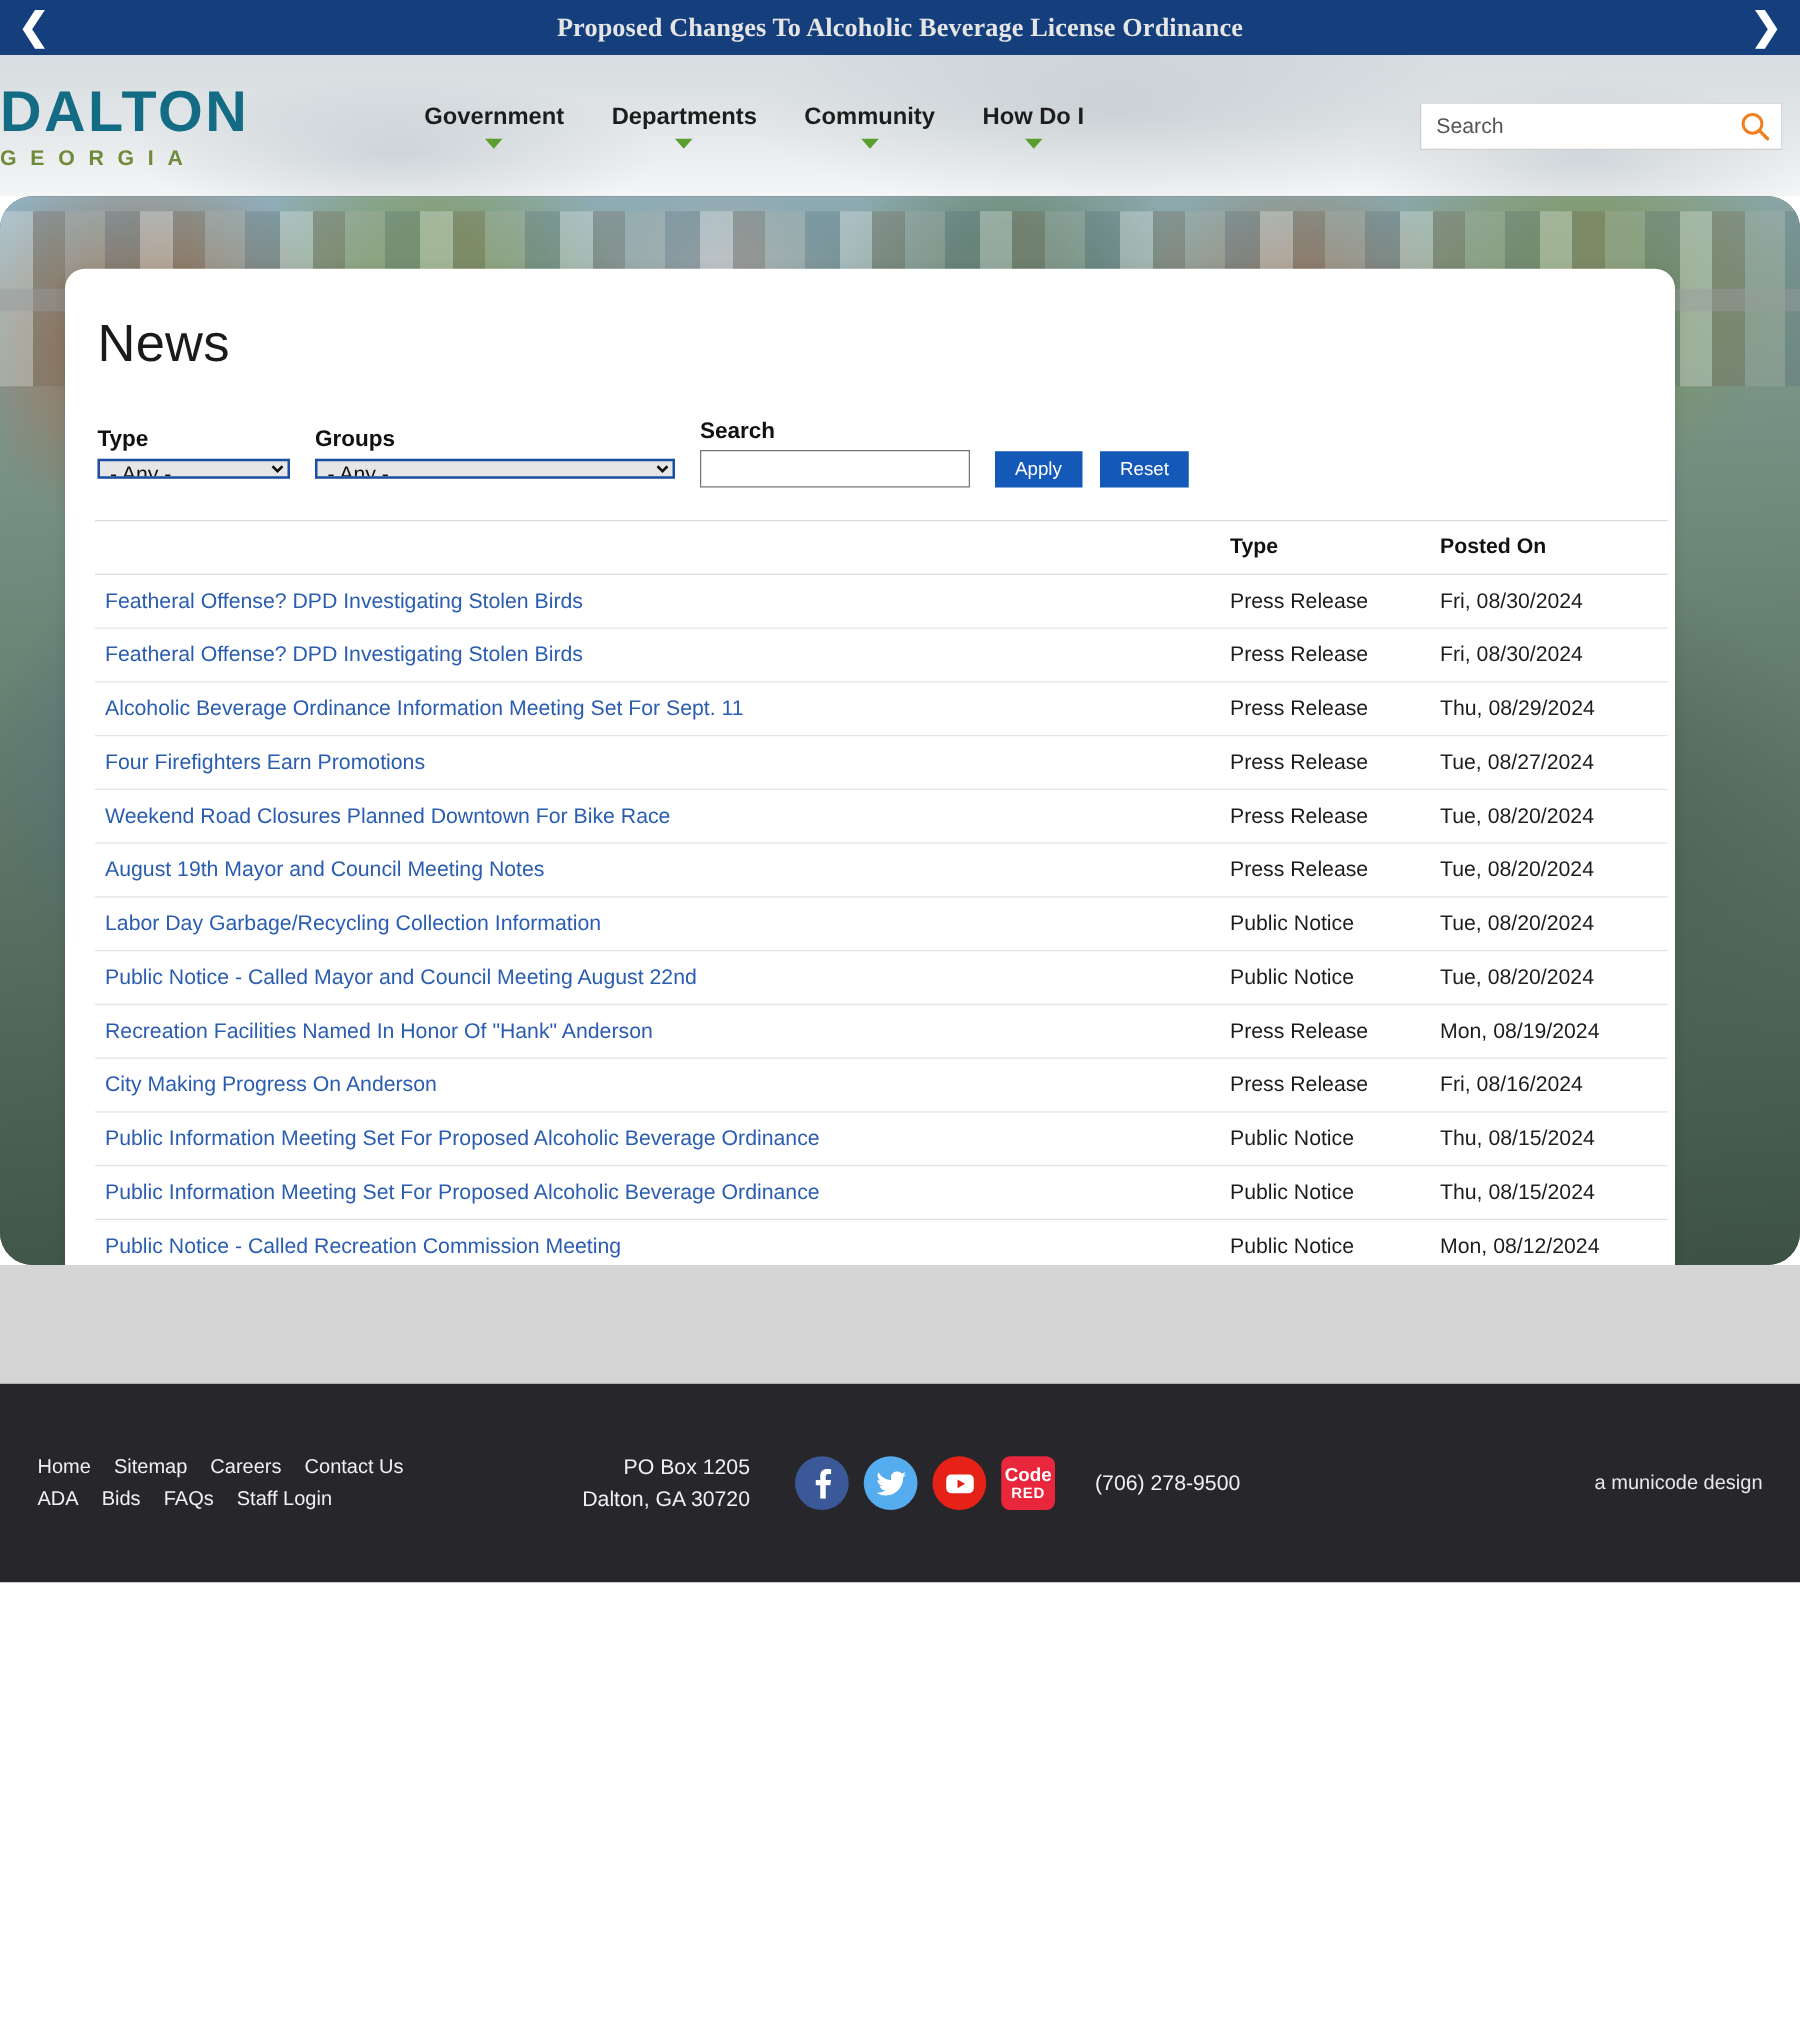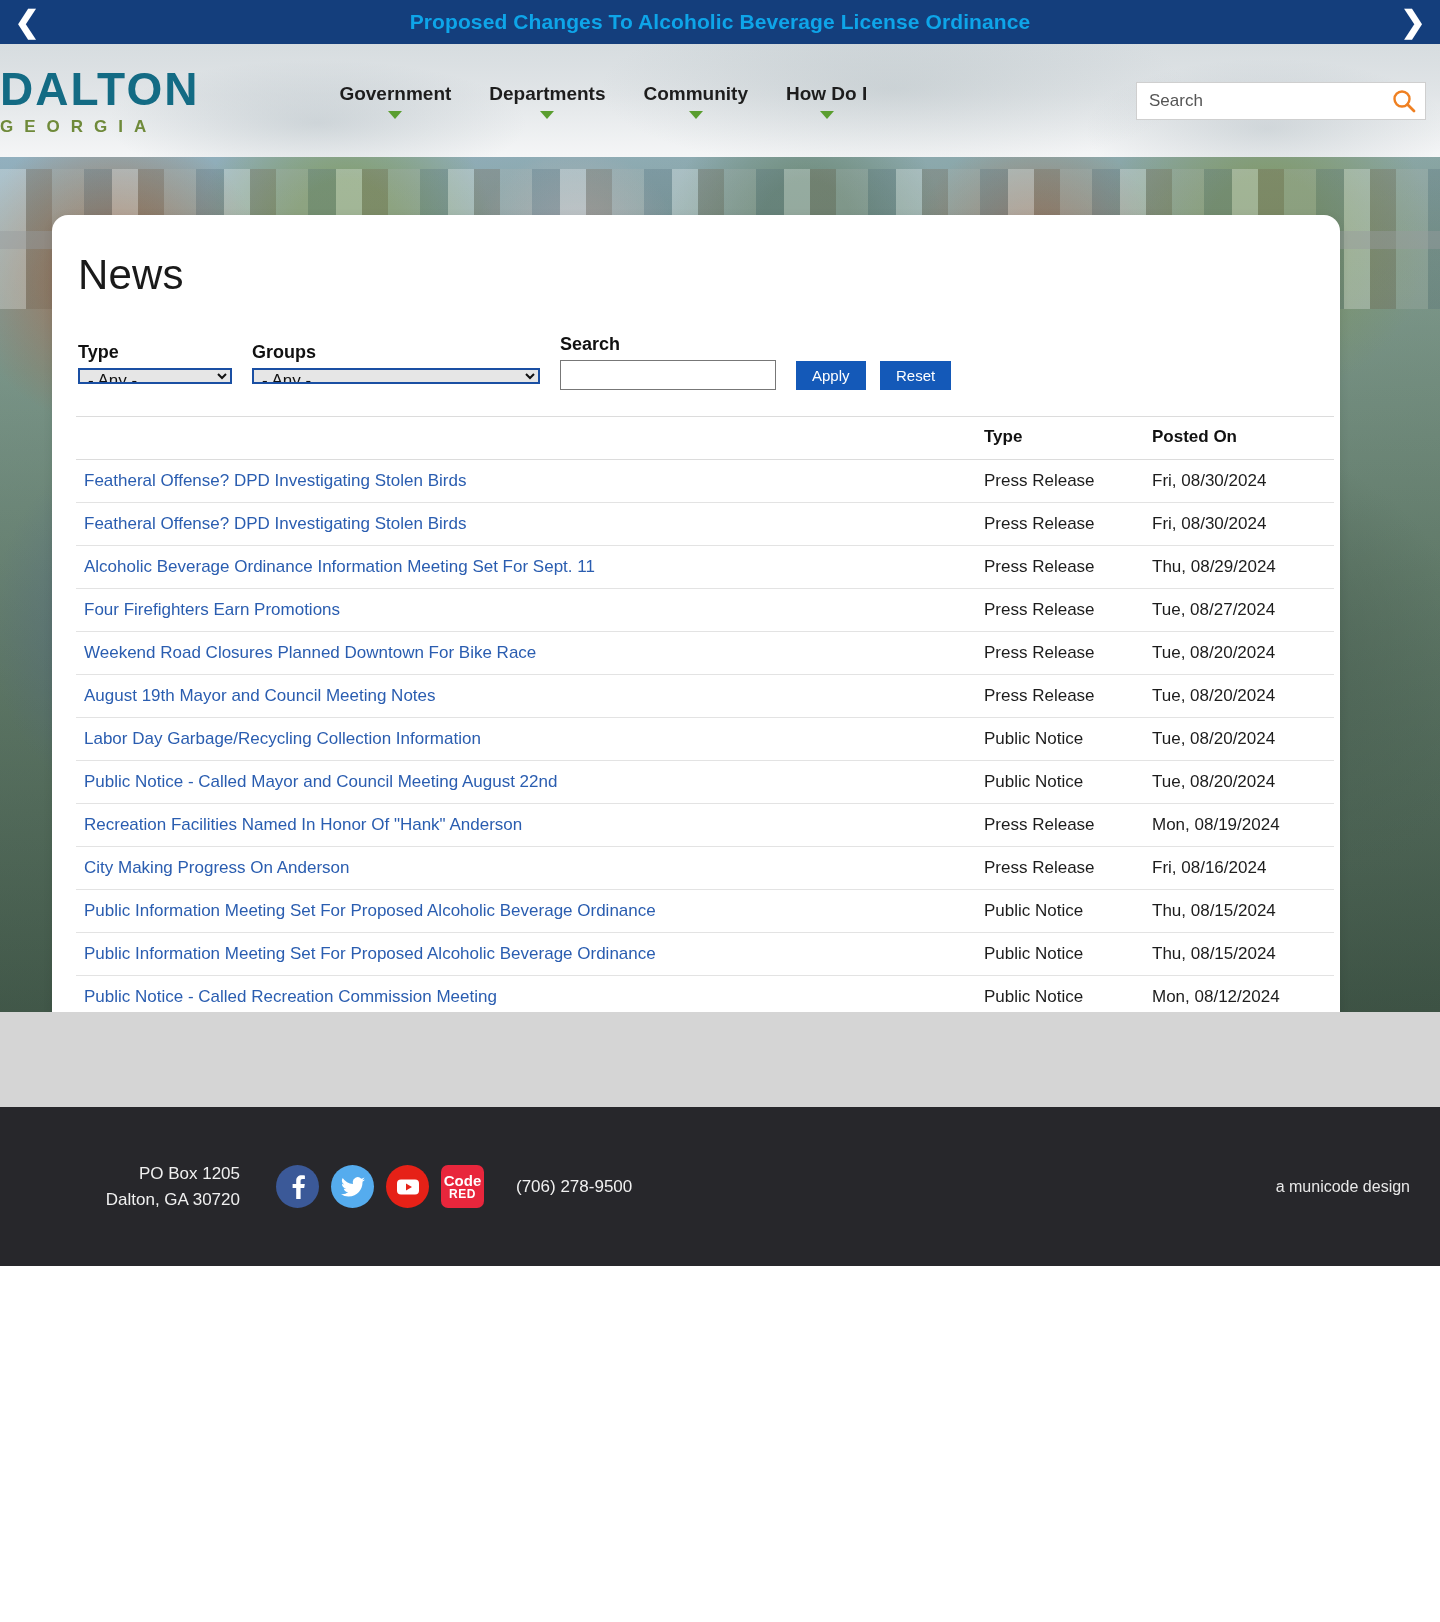--- a/index.html
+++ b/index.html
@@ -14,26 +14,27 @@
   
   .alert-bar {
     position: relative;
     background: #143e7c;
     height: 44px;
     display: flex;
     align-items: center;
     justify-content: center;
   }
   .alert-title {
-    color: #0ea5e9;
+    color: #e5e5e5;
     font-size: 21px;
     font-weight: bold;
     letter-spacing: .1px;
     text-align: center;
     padding: 0 60px;
+    font-family: Liberation Serif, serif;
   }
   .alert-arrow {
     position: absolute;
     top: 0; bottom: 0;
     width: 54px;
     display: flex;
     align-items: center;
     justify-content: center;
     color: #fff;
     font-size: 30px;
@@ -143,20 +144,21 @@
     justify-content: center;
     cursor: pointer;
   }
 
   
   .hero {
     position: relative;
     height: 855px;
     overflow: hidden;
     background: #4c5f55;
+    border-radius: 26px;
   }
   .hero-photo {
     position: absolute;
     inset: 0;
     background:
       linear-gradient(180deg, rgba(255,255,255,.15), rgba(0,0,0,.18)),
       radial-gradient(circle at 8% 14%, #8e6a4e 0 3%, transparent 10%),
       radial-gradient(circle at 24% 9%, #6f8f5d 0 4%, transparent 11%),
       radial-gradient(circle at 40% 11%, #9aa3a8 0 3%, transparent 9%),
       radial-gradient(circle at 56% 8%, #5a7c6a 0 4%, transparent 12%),
@@ -517,20 +519,34 @@
         </tbody>
     </table>
 
   </div>
 </div>
 
 <div class="grey-gap"></div>
 
 <footer>
   <div class="footer-inner">
+    <div class="footer-links">
+      <div>
+        <a>Home</a>
+        <a>Sitemap</a>
+        <a>Careers</a>
+        <a>Contact Us</a>
+      </div>
+      <div>
+        <a>ADA</a>
+        <a>Bids</a>
+        <a>FAQs</a>
+        <a>Staff Login</a>
+      </div>
+    </div>
 
     <div class="footer-address">
       <div>PO Box 1205</div>
       <div>Dalton, GA 30720</div>
     </div>
 
     <div class="socials">
       <span class="sicon fb">
         <svg width="20" height="24" viewBox="0 0 20 24" aria-hidden="true">
           <path d="M12.6 24V13.1h3.6l.6-4.2h-4.2V6.2c0-1.2.4-2.1 2.1-2.1h2.2V.4C16.4.3 15.1.2 13.6.2 10.4.2 8.2 2.1 8.2 5.7v3.2H4.6v4.2h3.6V24h4.4z" fill="#fff"></path>

